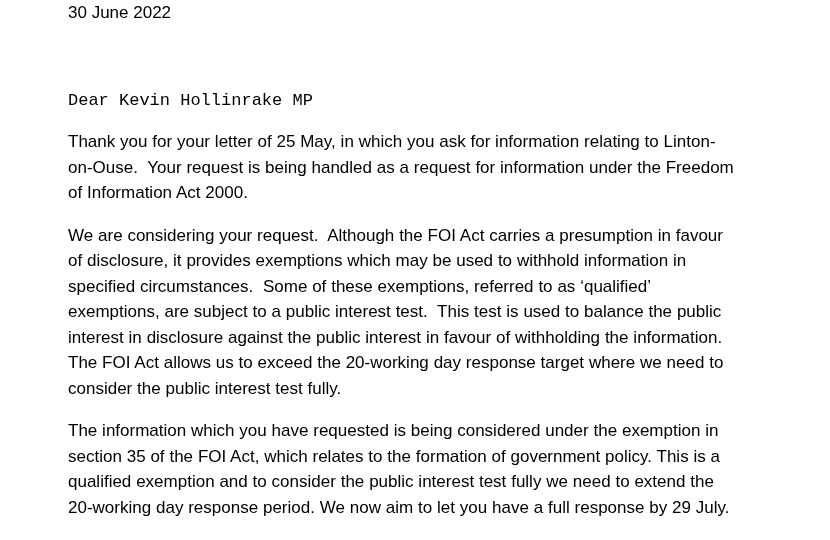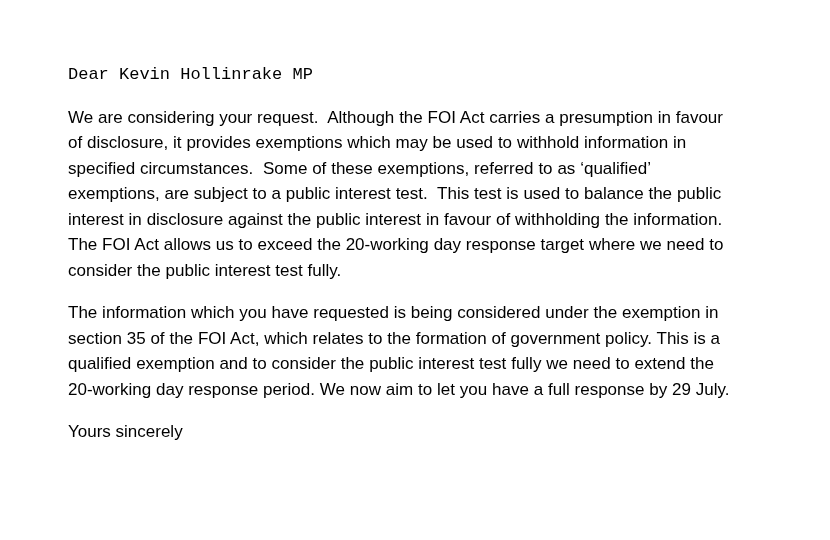--- a/index.html
+++ b/index.html
@@ -70,23 +70,25 @@
     white-space: pre;
   }
 </style>
 </head>
 <body>
 
 <div class="page">
 
   <div class="letter-body">
 
+    <p class="letter-date">30 June 2022</p>
 
     <p class="letter-salutation">Dear Kevin Hollinrake MP</p>
 
+    <p class="letter-paragraph first-para">Thank you for your letter of 25 May, in which you ask for information relating to Linton-on-Ouse.  Your request is being handled as a request for information under the Freedom of Information Act 2000.</p>
 
     <p class="letter-paragraph">We are considering your request.  Although the FOI Act carries a presumption in favour of disclosure, it provides exemptions which may be used to withhold information in specified circumstances.  Some of these exemptions, referred to as ‘qualified’ exemptions, are subject to a public interest test.  This test is used to balance the public interest in disclosure against the public interest in favour of withholding the information. The FOI Act allows us to exceed the 20-working day response target where we need to consider the public interest test fully.</p>
 
     <p class="letter-paragraph">The information which you have requested is being considered under the exemption in section 35 of the FOI Act, which relates to the formation of government policy. This is a qualified exemption and to consider the public interest test fully we need to extend the 20-working day response period. We now aim to let you have a full response by 29 July.</p>
 
     <p class="letter-signoff">Yours sincerely</p>
 
   </div>
 
 </div>

